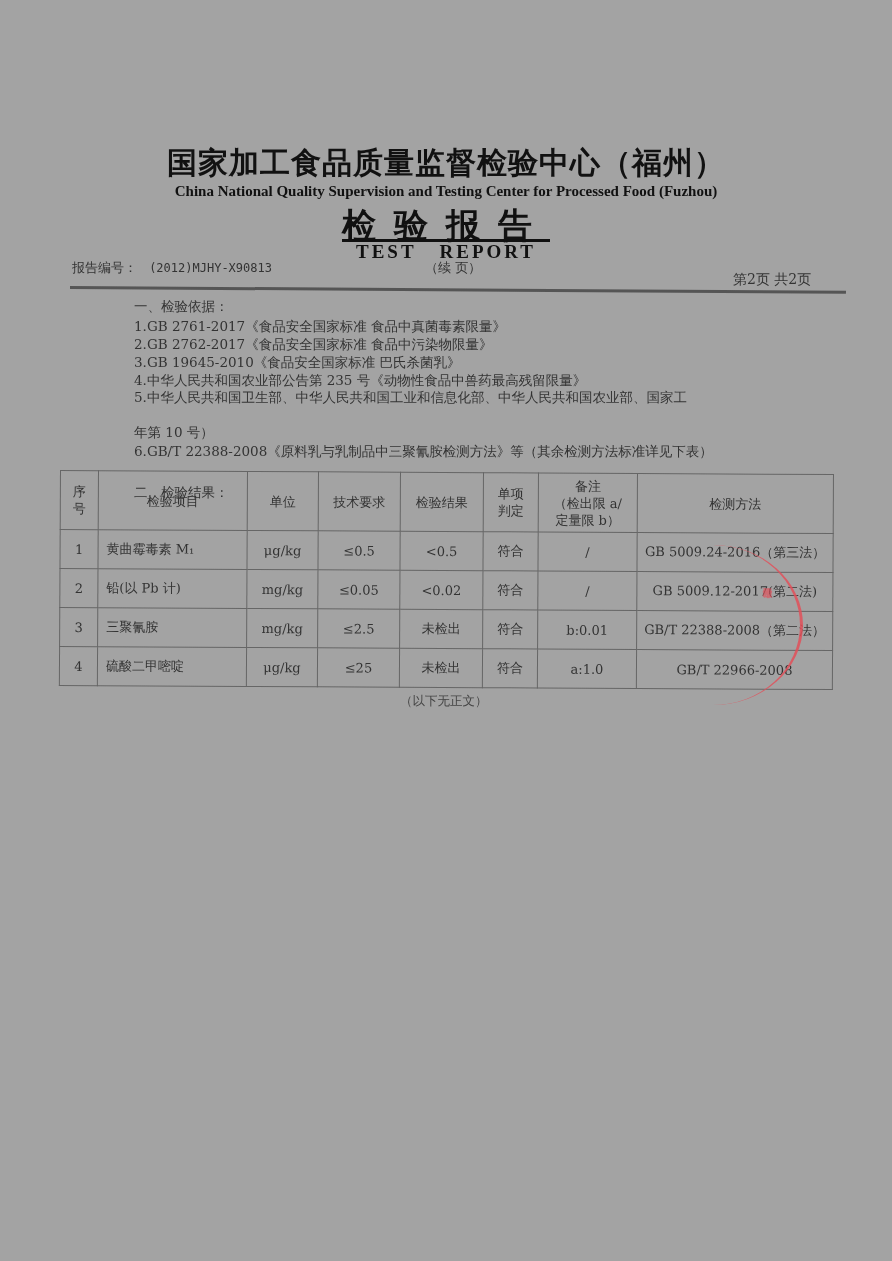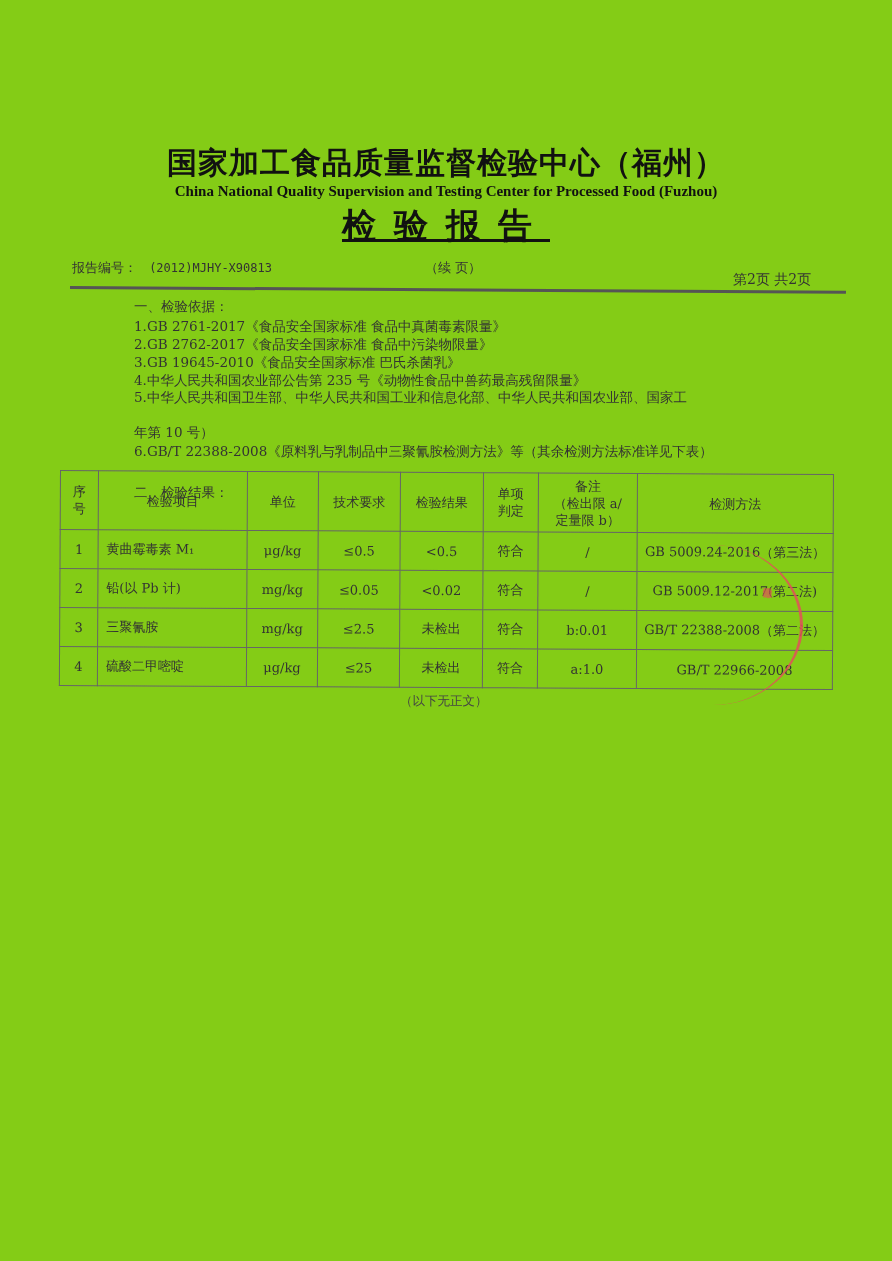--- a/index.html
+++ b/index.html
@@ -1,18 +1,18 @@
 <!DOCTYPE html>
 <html><head>
 <meta charset="utf-8">
 <style>
   html, body { margin: 0; padding: 0; background: #ffffff; }
   body { width: 892px; height: 1261px; position: relative; overflow: hidden;
          font-family: "DejaVu Serif", "Liberation Serif", serif; color: #2a2a2a; }
-  .page { position: absolute; left: 0; top: 0; width: 892px; height: 1261px; background: #84cc16; }
+  .page { position: absolute; left: 0; top: 0; width: 892px; height: 1261px; background: #a3a3a3; }
   .abs { position: absolute; white-space: nowrap; }
   .center-title { position: absolute; left: 0; width: 892px; text-align: center; }
   #org-cn { top: 143px; font-size: 30px; font-weight: bold; letter-spacing: 1px; color: #111; }
   #org-en { top: 183px; font-size: 15px; font-weight: bold; font-family: "Liberation Serif", serif; color: #111; }
   #rep-cn { top: 203px; font-size: 34px; font-weight: bold; letter-spacing: 18px; color: #111; text-decoration: underline; }
   #rep-en { top: 241px; font-size: 19px; font-weight: bold; letter-spacing: 3px; font-family: "Liberation Serif", serif; color: #111; }
   .hdrrow { top: 259px; font-size: 13px; color: #333; }
   .rule { position: absolute; left: 70px; top: 286px; width: 776px; height: 3px; background: #555; transform: rotate(0.35deg); transform-origin: left; }
   .basis { left: 134px; font-size: 13.5px; color: #333; }
   table.res { position: absolute; left: 60px; top: 470px; border-collapse: collapse; font-size: 13px; color: #333; transform: rotate(0.3deg); transform-origin: left top; }
@@ -26,20 +26,21 @@
   .stamp-text { position: absolute; left: 760px; top: 580px; color: #e2505a; font-size: 10px; writing-mode: vertical-rl; opacity: 0.7; }
 </style>
 </head>
 <body>
 
 <div class="page">
 
   <div id="org-cn" class="center-title">国家加工食品质量监督检验中心（福州）</div>
   <div id="org-en" class="center-title">China National Quality Supervision and Testing Center for Processed Food (Fuzhou)</div>
   <div id="rep-cn" class="center-title">检验报告</div>
+  <div id="rep-en" class="center-title" style="white-space:pre;">TEST   REPORT</div>
 
   <div class="abs hdrrow" style="left:72px;">
     <span>报告编号：</span>
     <span style="margin-left:8px;font-family:'DejaVu Sans Mono',monospace;font-size:12px;">(2012)MJHY-X90813</span>
   </div>
   <div class="abs hdrrow" style="left:425px;">（续 页）</div>
   <div class="abs hdrrow" style="left:733px;top:271px;font-size:14px;">第2页  共2页</div>
   <div class="rule"></div>
 
   <div class="abs basis" style="top:298px;">一、检验依据：</div>

